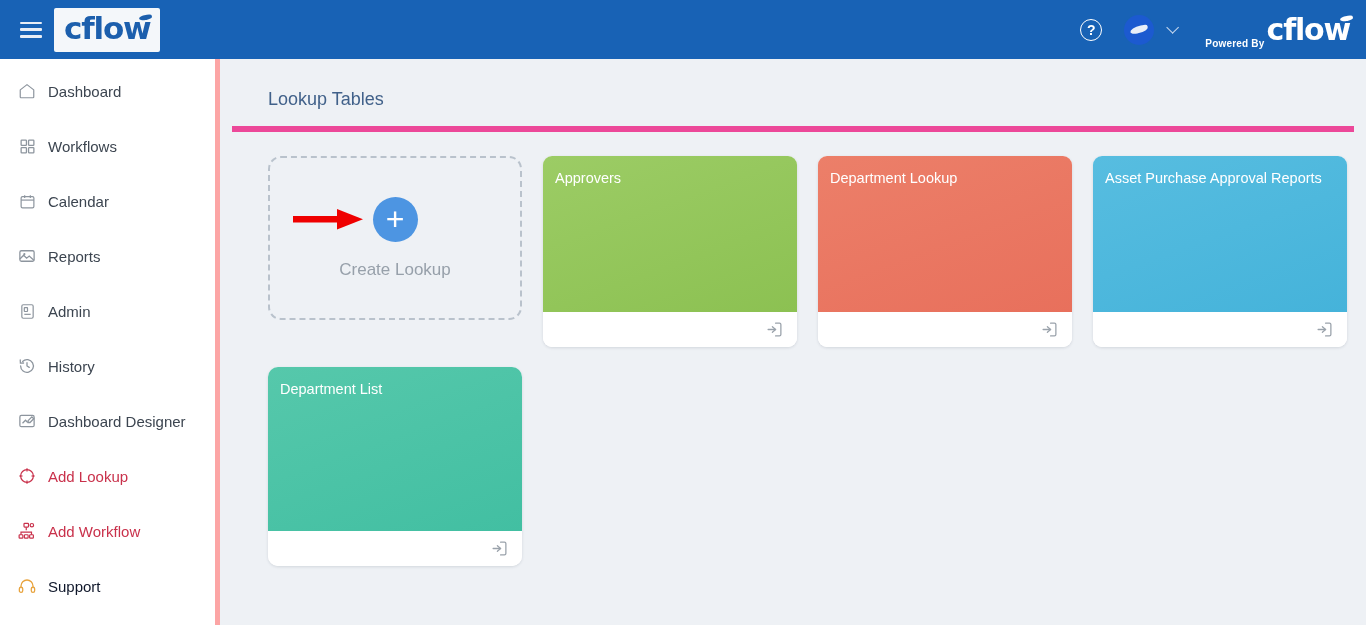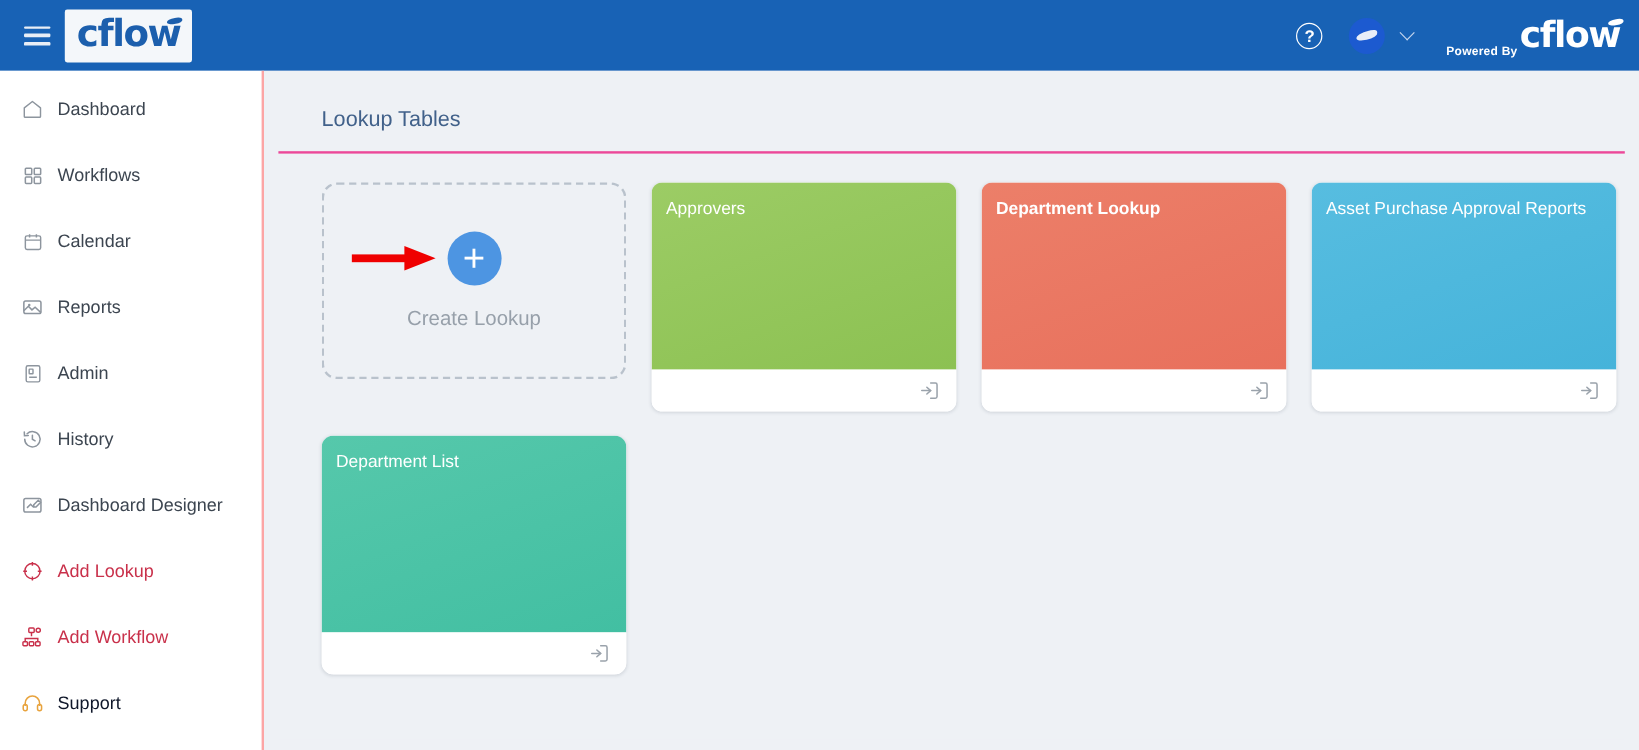--- a/index.html
+++ b/index.html
@@ -105,21 +105,21 @@
     background: #ffffff;
     border-radius: 60% 40% 50% 50%;
     transform: rotate(-9deg);
   }
 
   
   .sidebar {
     position: absolute; top: 59px; left: 0;
     width: 220px; height: 566px;
     background: #ffffff;
-    border-right: 2px solid #fca5a5;
+    border-right: 5px solid #fca5a5;
     padding-top: 16px;
   }
   .nav-item {
     display: flex; align-items: center;
     height: 32px; margin-bottom: 23px;
     padding-left: 17px;
     cursor: pointer;
     color: #3c4550;
     font-size: 15px;
   }
@@ -142,21 +142,21 @@
     padding: 12px 12px 12px 12px;
   }
   .panel {
     width: 1122px; height: 545px;
     background: #eef1f5;
   }
   .page-title {
     font-size: 18px; color: #41618a;
     padding: 18px 0 16px 36px;
     font-weight: 400;
-    border-bottom: 2px solid #ec4899;
+    border-bottom: 6px solid #ec4899;
     margin-bottom: 0;
   }
   .cards-area {
     padding: 24px 0 0 36px;
     display: flex; flex-wrap: wrap;
     gap: 20px 21px;
     width: 1122px;
   }
 
   
@@ -212,21 +212,21 @@
     line-height: 1.2;
   }
   .lookup-foot {
     height: 35px; background: #ffffff;
     display: flex; align-items: center; justify-content: flex-end;
     padding-right: 14px;
   }
   .enter-icon { width: 17px; height: 17px; display: block; }
 
   .grad-green  { background: linear-gradient(160deg,#9ccc65 0%,#8cc152 100%); }
-  .grad-red    { background: linear-gradient(160deg,#ec7f69 0%,#e8705c 100%); font-weight: bold; }
+  .grad-red    { background: linear-gradient(160deg,#ec7f69 0%,#e8705c 100%); }
   .grad-blue   { background: linear-gradient(160deg,#57bde0 0%,#45b3da 100%); }
   .grad-teal   { background: linear-gradient(160deg,#56c8ab 0%,#42bfa2 100%); }
 
   
   .row2 .lookup-card { height: 199px; border-radius: 10px; }
   .row2 .lookup-head { height: 164px; }
 </style>
 </head>
 <body>
 

